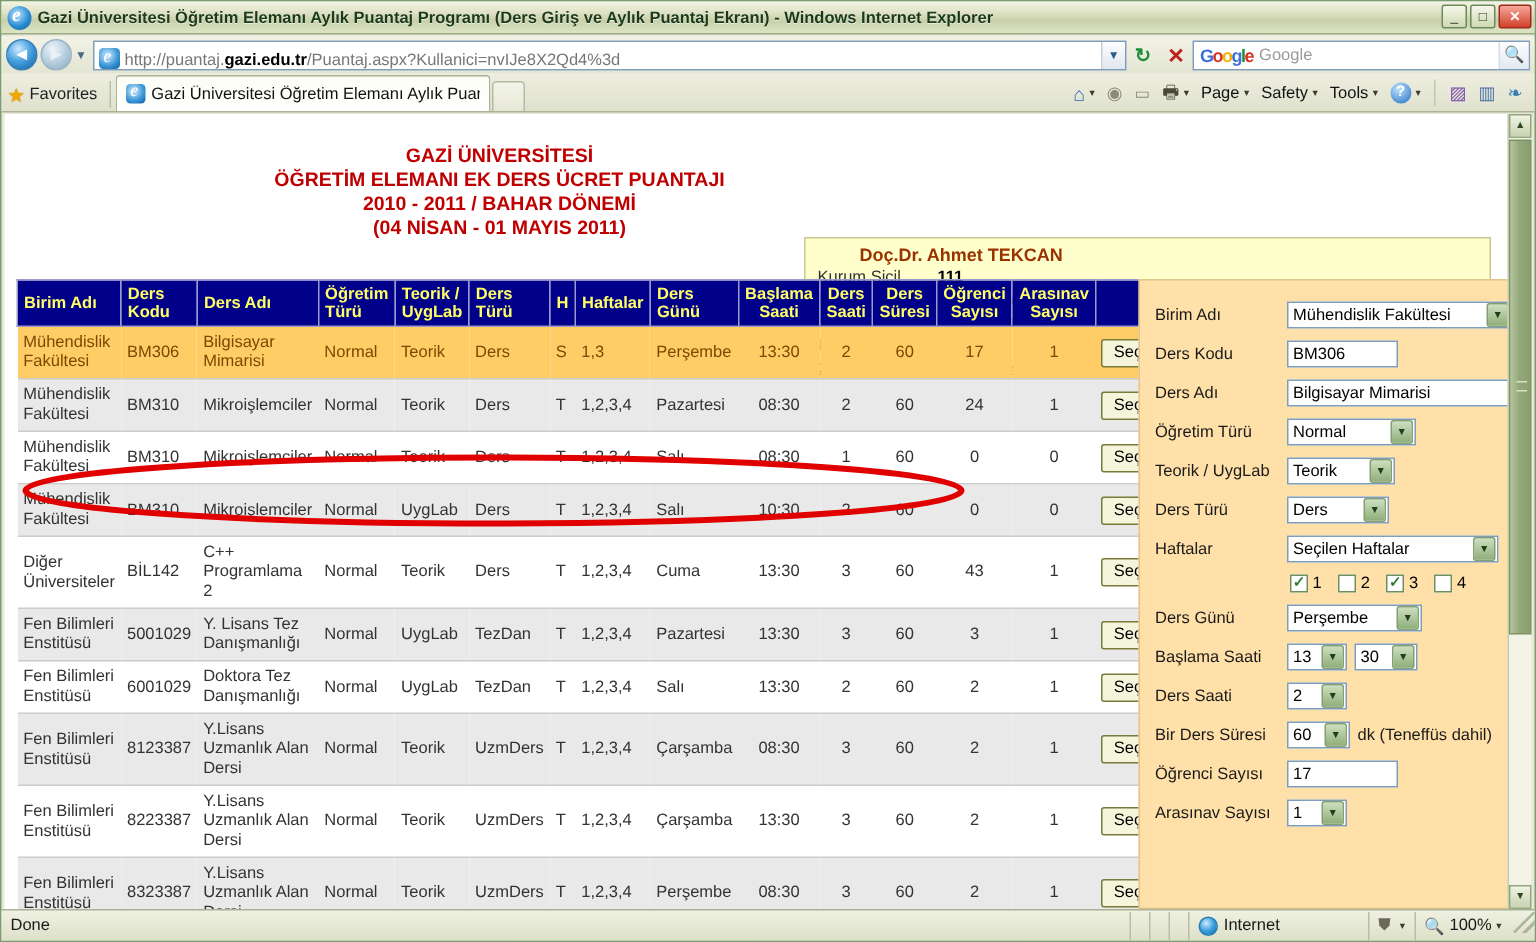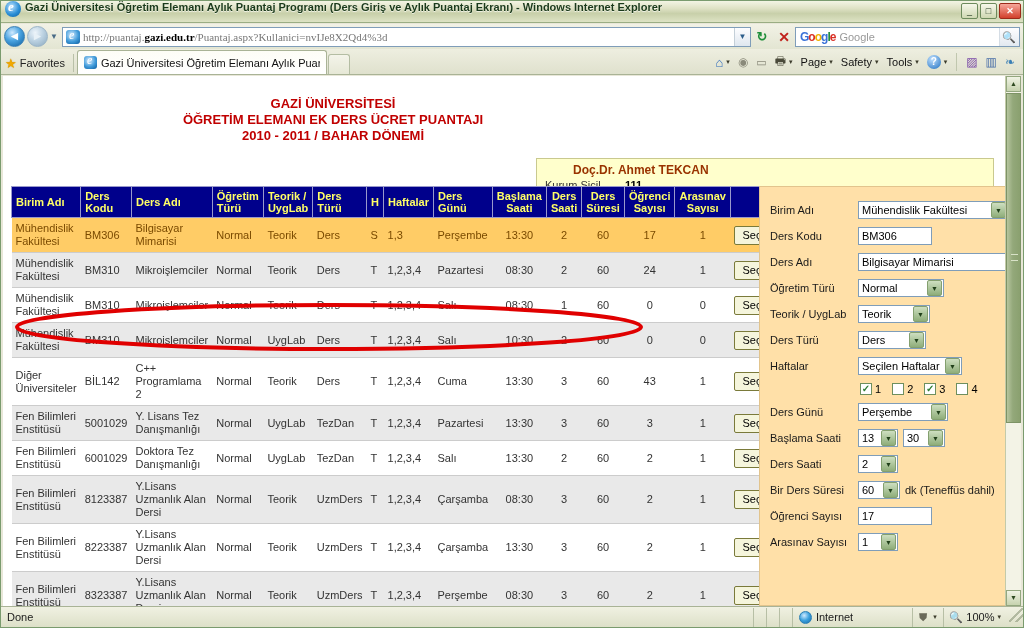--- a/index.html
+++ b/index.html
@@ -16,21 +16,21 @@
   #window {
     position: absolute; left: 0; top: 0; width: 1024px; height: 628px;
     background: #e8e7d8;
     border: 1px solid #7a9b6e;
   }
   
   #titlebar {
     position: absolute; left: 0; top: 0; width: 1022px; height: 22px;
     background: linear-gradient(to bottom, #f3f4e4 0%, #dfe2c5 35%, #c8d0aa 60%, #dde3c4 100%);
     border-bottom: 1px solid #9aad84;
-    display: flex; 
+    display: flex; align-items: center;
   }
   #title-icon {
     width: 16px; height: 16px; margin: 0 4px 0 4px; flex: none;
     border-radius: 50%;
     background: radial-gradient(circle at 40% 35%, #bfe3ff 0%, #2b8fd6 55%, #0a5a9c 100%);
     position: relative;
   }
   #title-icon::after {
     content: "e"; position: absolute; left: 3px; top: -2px;
     font-family: "Liberation Serif", serif; font-style: italic;
@@ -65,21 +65,21 @@
     position: relative; color: #fff; font-size: 12px; line-height: 19px; text-align: center;
     font-weight: bold;
   }
   .navcircle.disabled {
     background: radial-gradient(circle at 38% 30%, #eef5fb 0%, #bcd2e2 45%, #8aa8bd 100%);
     color: #e8f1f7; border-color: #9ab4c7;
   }
   #nav-dropdown { width: 12px; text-align: center; color: #4a6b86; font-size: 8px; flex: none; }
   #urlbox {
     flex: 1; height: 20px; margin-left: 2px; background: #fff;
-    border: 1px solid #7f9db9; display: flex; align-items: center; min-width: 0; font-family: Liberation Serif, serif;
+    border: 1px solid #7f9db9; display: flex; align-items: flex-end; min-width: 0;
   }
   #url-favicon {
     width: 14px; height: 14px; margin: 0 3px; flex: none; border-radius: 3px;
     background: radial-gradient(circle at 40% 35%, #d6ecff 0%, #3f9ad9 55%, #0b5c9e 100%);
     position: relative;
   }
   #url-favicon::after {
     content: "e"; position: absolute; left: 3px; top: -2px;
     font-family: "Liberation Serif", serif; font-style: italic; font-size: 12px; color: #fff;
   }
@@ -413,20 +413,21 @@
     </div>
   </div>
 
   <div id="page">
 
     <div id="banner">
       <div id="banner-title">
         <div>GAZİ ÜNİVERSİTESİ</div>
         <div>ÖĞRETİM ELEMANI EK DERS ÜCRET PUANTAJI</div>
         <div>2010 - 2011 / BAHAR DÖNEMİ</div>
+        <div>(04 NİSAN - 01 MAYIS 2011)</div>
       </div>
       <div id="infobox">
         <div class="nm">Doç.Dr. Ahmet TEKCAN</div>
         <div class="row">
             <span class="lab">Kurum Sicil</span>
             <span class="val">111</span>
           </div>
         <div class="row">
             <span class="lab">Birim</span>
             <span class="val">Mühendislik Fakültesi</span>
@@ -672,21 +673,21 @@
         </div>
         <div class="frow">
           <span class="flabel">Ders Türü</span>
           <span class="fsel" style="width:68px">
             <span class="txt">Ders</span>
             <span class="arw">▼</span>
           </span>
         </div>
         <div class="frow">
           <span class="flabel">Haftalar</span>
-          <span class="fsel" style="width:104px">
+          <span class="fsel" style="width:141px">
             <span class="txt">Seçilen Haftalar</span>
             <span class="arw">▼</span>
           </span>
         </div>
         <div class="chkrow" id="weeks-row">
             <span class="chk">
               <span class="box">✓</span>
               <span>1</span>
             </span>
             <span class="chk">

